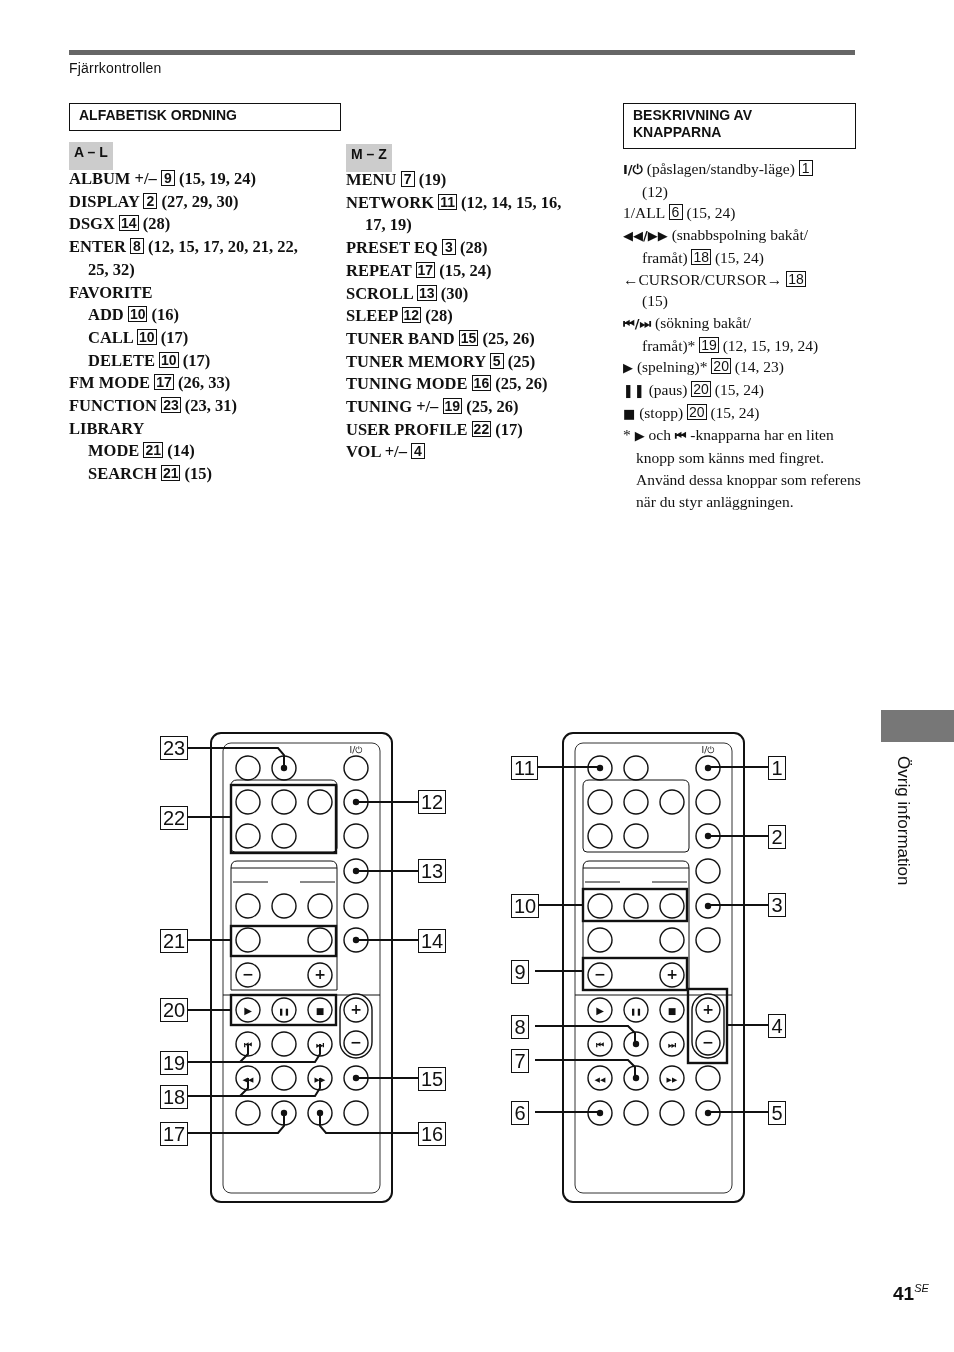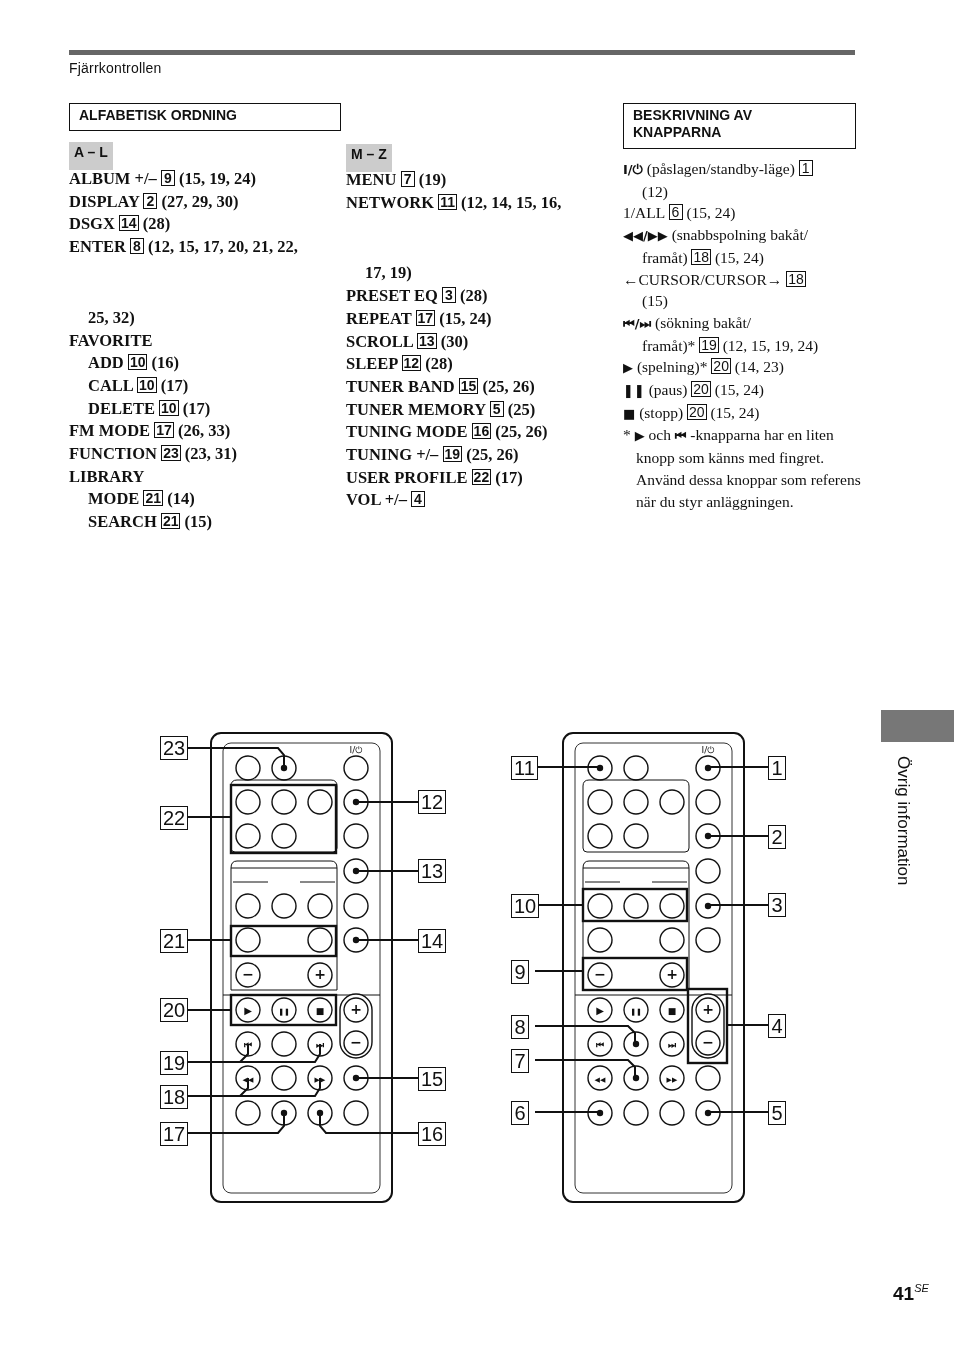--- a/index.html
+++ b/index.html
@@ -8,21 +8,21 @@
 
   .top-rule { position: absolute; left: 69px; top: 50px; width: 786px; height: 5px; background: #666; }
   .title { position: absolute; left: 69px; top: 60px; font-family: "Liberation Sans", sans-serif; font-weight: 400; font-size: 14px; letter-spacing: 0.2px; }
 
   .boxhead { position: absolute; border: 1.5px solid #111; font-family: "Liberation Sans", sans-serif; font-weight: bold; font-size: 14px; line-height: 17px; padding: 3px 9px; }
   .subhead { position: absolute; background: #ccc; font-family: "Liberation Sans", sans-serif; font-weight: 900; font-size: 14px; padding: 2px 5px; height: 28px; line-height: 17px; }
 
   .col { position: absolute; font-size: 16.5px; line-height: 22.7px; }
   .col .row { white-space: nowrap; font-weight: bold; }
   .col .ind { padding-left: 19px; }
-  .col .cont { padding-left: 19px; margin-top: 48px; }
+  .col .cont { padding-left: 19px; }
   .num { display: inline-block; border: 1px solid #111; font-family: "Liberation Sans", sans-serif; font-size: 14px; line-height: 14px; padding: 0 1px; min-width: 14px; text-align: center; vertical-align: 1px; }
 
   .desc { position: absolute; left: 623px; top: 158px; width: 240px; font-size: 15.5px; line-height: 21.7px; }
   .desc .row { }
   .desc .cont { padding-left: 19px; }
   .desc .note { padding-left: 13px; text-indent: -13px; }
   .sym { font-family: "DejaVu Sans", sans-serif; font-size: 13px; font-weight: bold; }
 
   .side-tab { position: absolute; left: 881px; top: 710px; width: 73px; height: 32px; background: #777; }
   .side-label { position: absolute; left: 893px; top: 756px; writing-mode: vertical-rl; font-family: "Liberation Sans", sans-serif; font-size: 17px; color: #111; }

